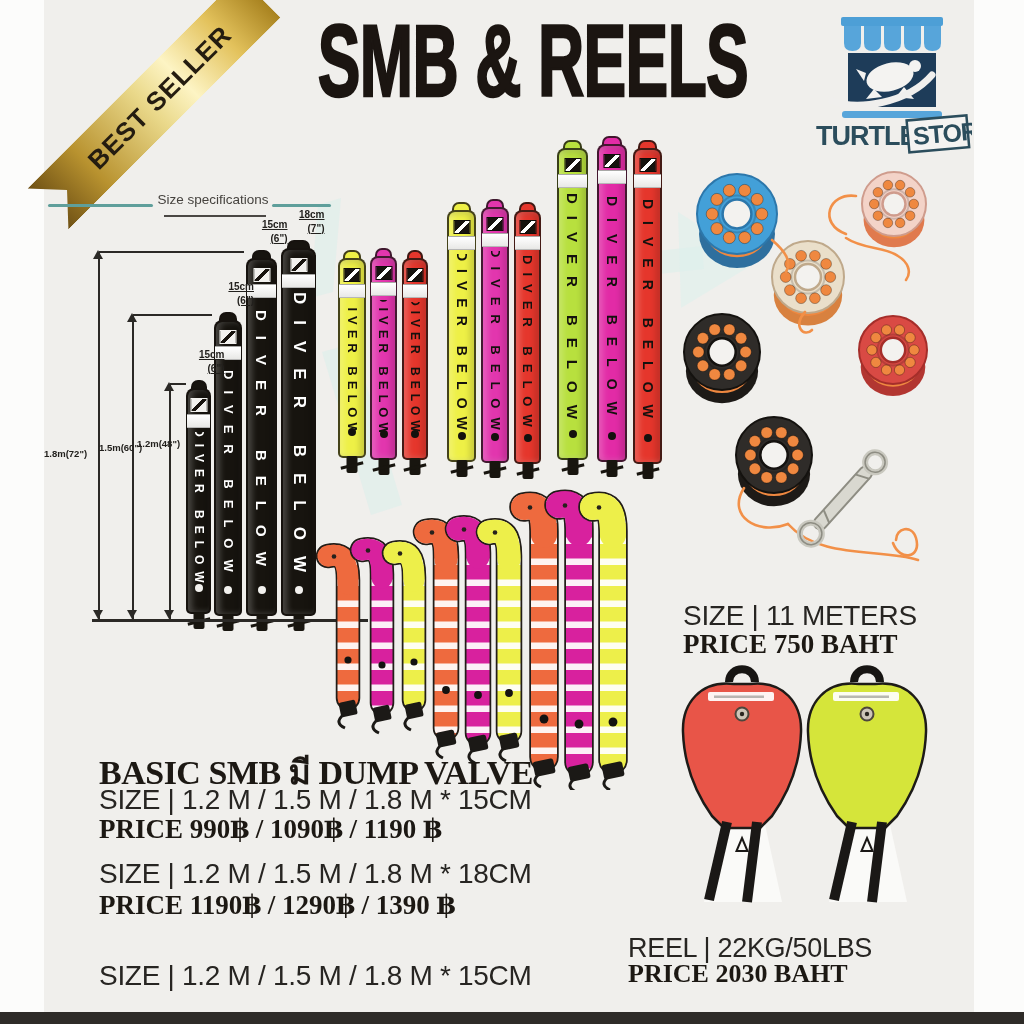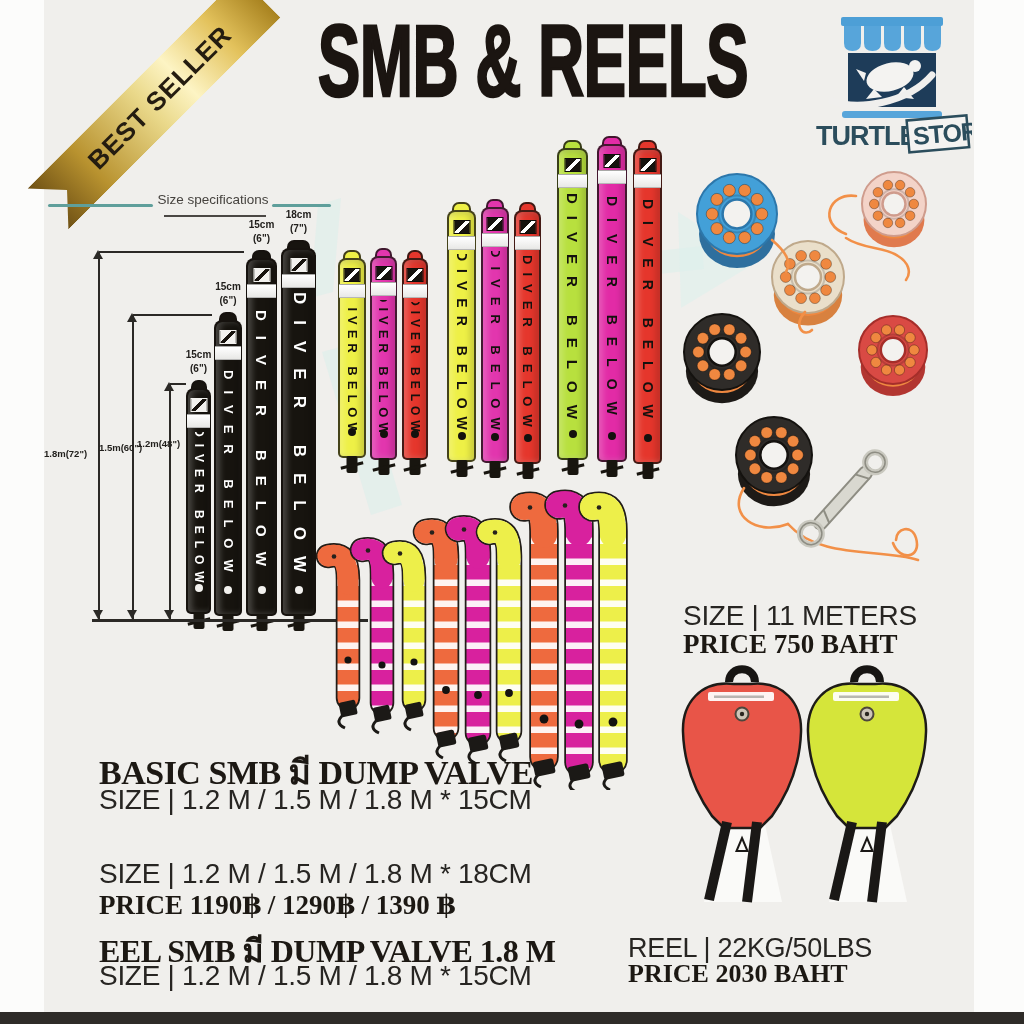--- a/index.html
+++ b/index.html
@@ -51,22 +51,22 @@
   .tail{position:absolute;bottom:-15px;left:50%;transform:translateX(-50%);
         width:11px;height:17px;background:#18150f;border-radius:2px;}
   .tail::after{content:"";position:absolute;left:-6px;top:8px;width:23px;height:3px;
         background:#18150f;transform:rotate(-14deg);}
   
   .mline{position:absolute;}
   .tri{position:absolute;width:0;height:0;border-left:5px solid transparent;border-right:5px solid transparent;}
   .tri-up{border-bottom:9px solid #2b2926;}
   .tri-down{border-top:9px solid #2b2926;}
   .mlabel{position:absolute;font:700 9.5px "Liberation Sans",sans-serif;color:#22201d;white-space:nowrap;}
-  .toplabel{position:absolute;width:52px;text-align:center;
-        font:700 10px/1.35 "Liberation Sans",sans-serif;color:#22201d;}
+  .toplabel{position:absolute;width:52px;text-align:right;
+        font:700 10px/1.35 "Liberation Sans",sans-serif;color:#22201d;text-decoration:underline;}
   
   .txt-serif-head{font-family:"Liberation Serif","DejaVu Serif",serif;font-weight:700;
         color:#1c1813;letter-spacing:-0.5px;white-space:nowrap;}
   .txt-sans{font-family:"Liberation Sans","DejaVu Sans",sans-serif;font-weight:400;
         color:#272522;letter-spacing:-0.3px;white-space:nowrap;}
   .txt-serif{font-family:"Liberation Serif","DejaVu Serif",serif;font-weight:700;
         color:#1c1813;white-space:nowrap;}
   .logo-text{font-family:"Liberation Sans","DejaVu Sans",sans-serif;font-weight:700;}
 </style>
 </head>
@@ -529,23 +529,23 @@
           <path d="M 0,166 L 5.5,179 L -5.5,179 Z" fill="none" stroke="#1a1816" stroke-width="2"></path>
         </g>
       </svg>
     </div>
 
   <div class="abs txt-sans" style="left:683px;top:600px;font-size:28px">SIZE | 11 METERS</div>
   <div class="abs txt-serif" style="left:683px;top:629px;font-size:27px">PRICE 750 BAHT</div>
 
   <div class="abs txt-serif-head" style="left:99px;top:745px;font-size:34px">BASIC SMB มี DUMP VALVE</div>
   <div class="abs txt-sans" style="left:99px;top:784px;font-size:28px">SIZE | 1.2 M / 1.5 M / 1.8 M * 15CM</div>
+  <div class="abs txt-serif" style="left:99px;top:813px;font-size:27px">PRICE 990฿ / 1090฿ / 1190 ฿</div>
   <div class="abs txt-sans" style="left:99px;top:858px;font-size:28px">SIZE | 1.2 M / 1.5 M / 1.8 M * 18CM</div>
   <div class="abs txt-serif" style="left:99px;top:889px;font-size:27px">PRICE 1190฿ / 1290฿ / 1390 ฿</div>
 
-  <div class="abs txt-serif-head" style="left:99px;top:925px;font-size:32px">EEL SMB มี DUMP VALVE 1.8 M</div>
   <div class="abs txt-sans" style="left:99px;top:960px;font-size:28px">SIZE | 1.2 M / 1.5 M / 1.8 M * 15CM</div>
 
   <div class="abs txt-sans" style="left:628px;top:933px;font-size:27px">REEL | 22KG/50LBS</div>
   <div class="abs txt-serif" style="left:628px;top:959px;font-size:26px">PRICE 2030 BAHT</div>
 
   <div class="bottom-bar"></div>
 </div>
 
 </body></html>

